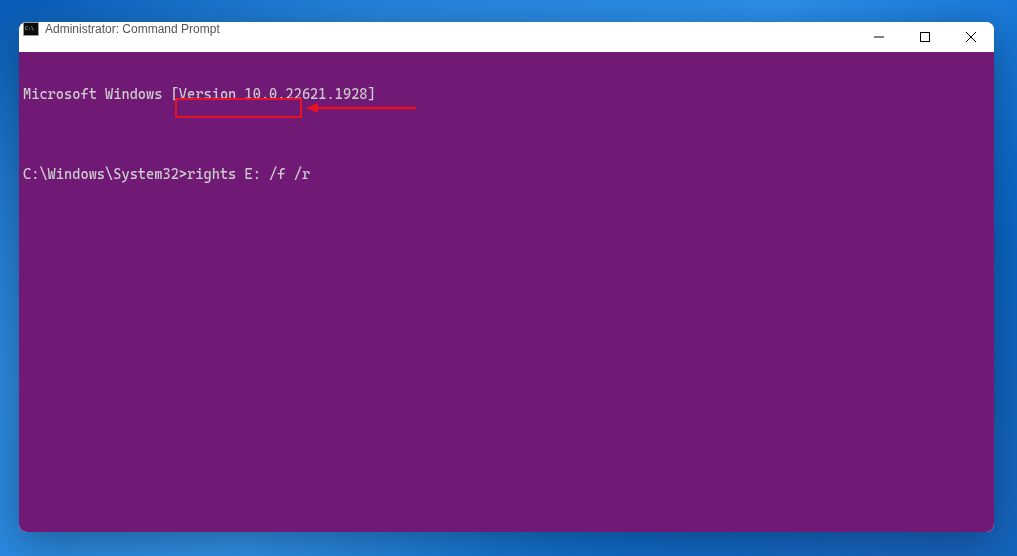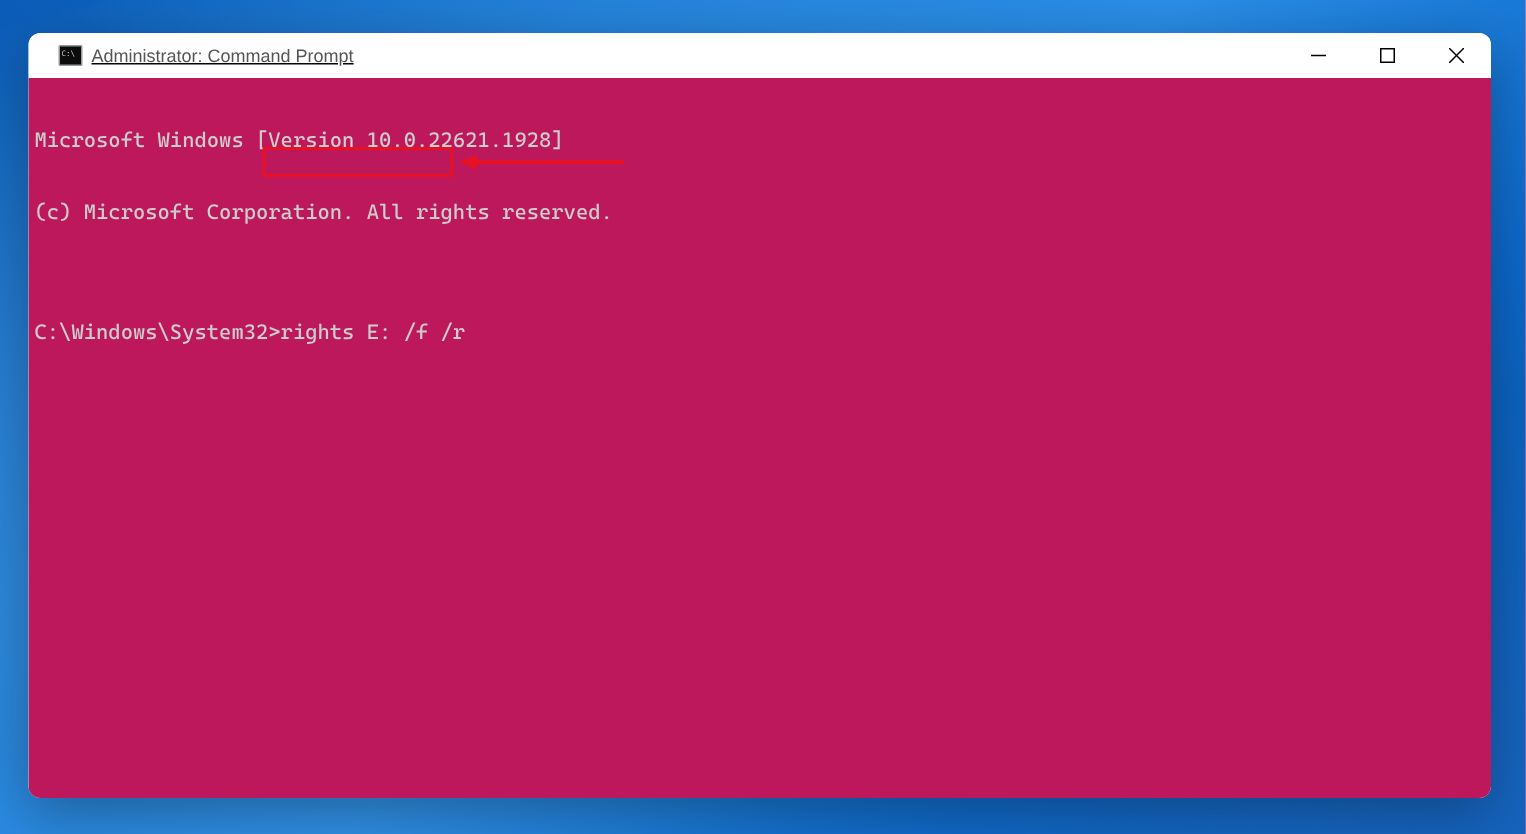--- a/index.html
+++ b/index.html
@@ -47,24 +47,23 @@
       box-shadow: 0 10px 40px rgba(0,0,0,0.35);
       overflow: hidden;
       display: flex;
       flex-direction: column;
     }
     
     .titlebar {
       height: 30px;
       background: #ffffff;
       display: flex;
-      align-items: center;
-      padding-left: 20px;
+      align-items: flex-start;
+      padding-left: 4px;
       flex-shrink: 0;
-      text-decoration: underline;
     }
     
     .app-icon {
       width: 16px;
       height: 14px;
       background: #0c0c0c;
       border: 1px solid #999;
       border-radius: 1px;
       margin-right: 6px;
       position: relative;
@@ -103,21 +102,21 @@
       cursor: pointer;
     }
     
     .win-btn svg {
       width: 10px;
       height: 10px;
     }
     
     .terminal {
       flex: 1;
-      background: #be185d;
+      background: #701a75;
       padding: 2px 4px;
       font-family: Consolas, "Cascadia Mono", monospace;
       font-size: 14px;
       line-height: 16px;
       color: #cccccc;
       white-space: pre;
       position: relative;
     }
     
     .term-line {
@@ -183,21 +182,20 @@
         <svg viewBox="0 0 10 10">
           <line x1="0" y1="0" x2="10" y2="10" stroke="#000" stroke-width="1"></line>
           <line x1="10" y1="0" x2="0" y2="10" stroke="#000" stroke-width="1"></line>
         </svg>
       </div>
     </div>
   </div>
 
   <div class="terminal">
     <span class="term-line">Microsoft Windows [Version 10.0.22621.1928]</span>
-    <span class="term-line">(c) Microsoft Corporation. All rights reserved.</span>
     <span class="term-line"></span>
     <div class="prompt-line">
       <span class="prompt-path">C:\Windows\System32&gt;</span><span class="command-text" id="cmd-span">rights E: /f /r</span>
     </div>
     
     <div class="highlight-box" style="top:46px; left:156px; width:127px; height:20px;"></div>
     
     <svg class="arrow-annotation" style="top:48px; left:287px; width:110px; height:16px;" viewBox="0 0 110 16">
       <line class="arrow-line" x1="110" y1="8" x2="10" y2="8"></line>
       <polygon class="arrow-head" points="0,8 12,3 12,13"></polygon>

